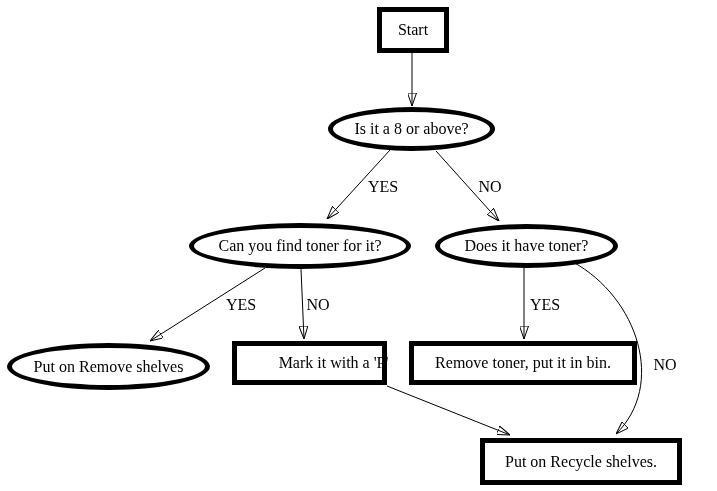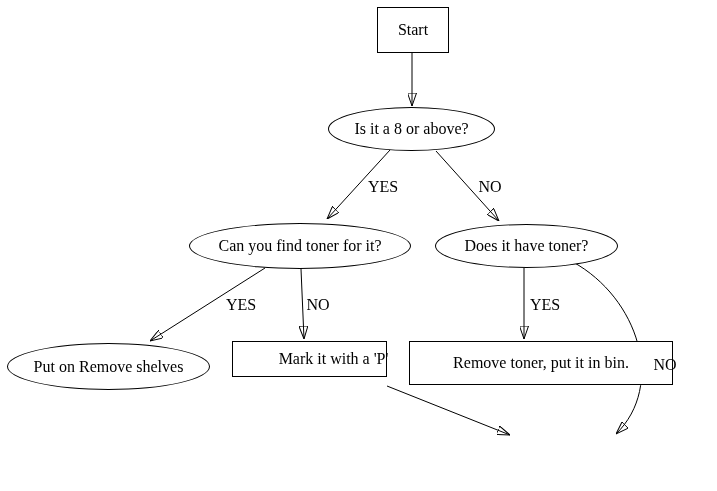--- a/index.html
+++ b/index.html
@@ -12,21 +12,21 @@
     font-size: 16px;
     color: #000000;
     overflow: hidden;
   }
   .node {
     position: absolute;
     display: flex;
     align-items: center;
     justify-content: center;
     text-align: center;
-    border: 1px solid #000000;
+    border: 5px solid #000000;
     background: #ffffff;
     box-sizing: border-box;
     white-space: nowrap;
     line-height: 1;
   }
   .ellipse { border-radius: 50%; }
   .edge-label {
     position: absolute;
     transform: translate(-50%, -50%);
     background: transparent;
@@ -69,24 +69,25 @@
   <div class="node box" style="left:377px; top:7px; width:72px; height:46px;">Start</div>
 
   <div class="node ellipse" style="left:328px; top:107px; width:167px; height:44px;">Is it a 8 or above?</div>
 
   <div class="node ellipse" style="left:189px; top:223px; width:222px; height:46px;">Can you find toner for it?</div>
 
   <div class="node ellipse" style="left:435px; top:224px; width:183px; height:44px;">Does it have toner?</div>
 
   <div class="node ellipse" style="left:7px; top:343px; width:203px; height:47px;">Put on Remove shelves</div>
 
-  <div class="node box" style="left:232px; top:341px; width:155px; height:36px;padding-left:48px;">Mark it with a 'P'</div>
+  <div class="node box" style="left:232px; top:341px; width:155px; height:44px;padding-left:48px;">Mark it with a 'P'</div>
 
-  <div class="node box" style="left:409px; top:341px; width:264px; height:44px;">Remove toner, put it in bin.</div>
+  <div class="node box" style="left:409px; top:341px; width:228px; height:44px;">Remove toner, put it in bin.</div>
 
+  <div class="node box" style="left:480px; top:438px; width:202px; height:47px;">Put on Recycle shelves.</div>
 
   <div class="edge-label" style="left:383px; top:187px;">YES</div>
 
   <div class="edge-label" style="left:490px; top:187px;">NO</div>
 
   <div class="edge-label" style="left:241px; top:305px;">YES</div>
 
   <div class="edge-label" style="left:318px; top:305px;">NO</div>
 
   <div class="edge-label" style="left:545px; top:305px;">YES</div>

